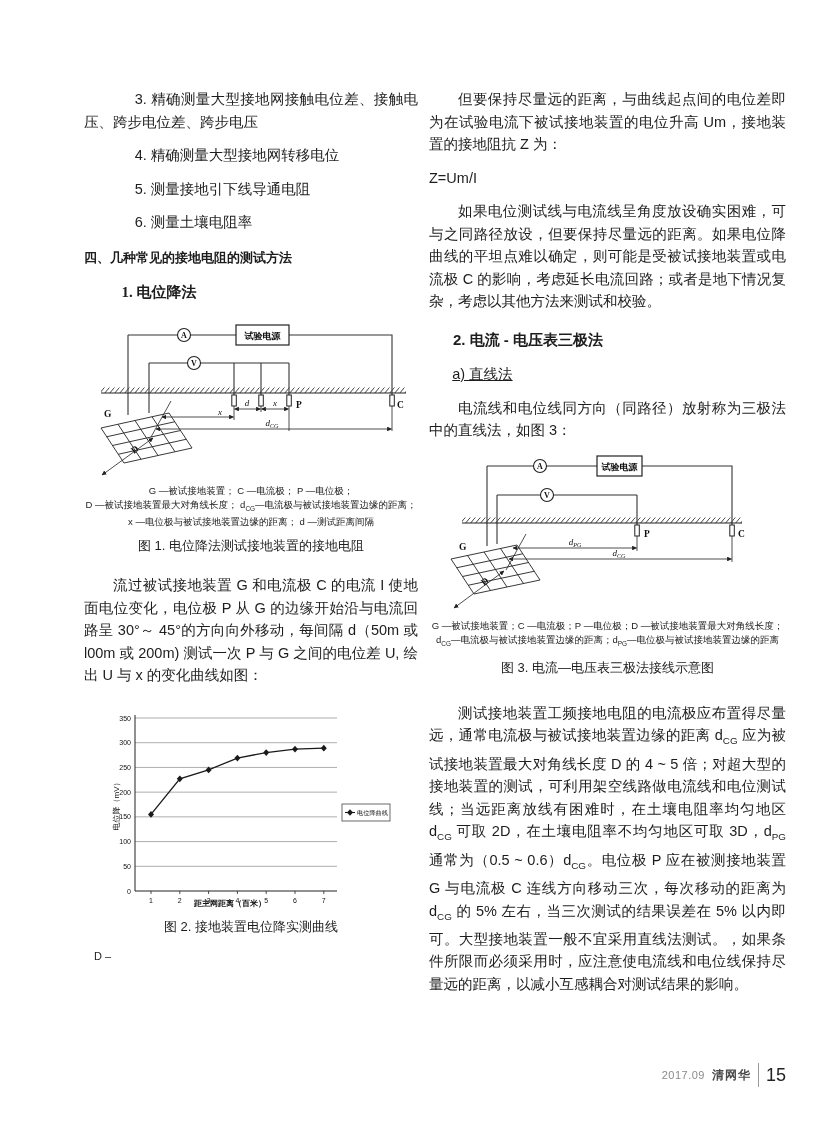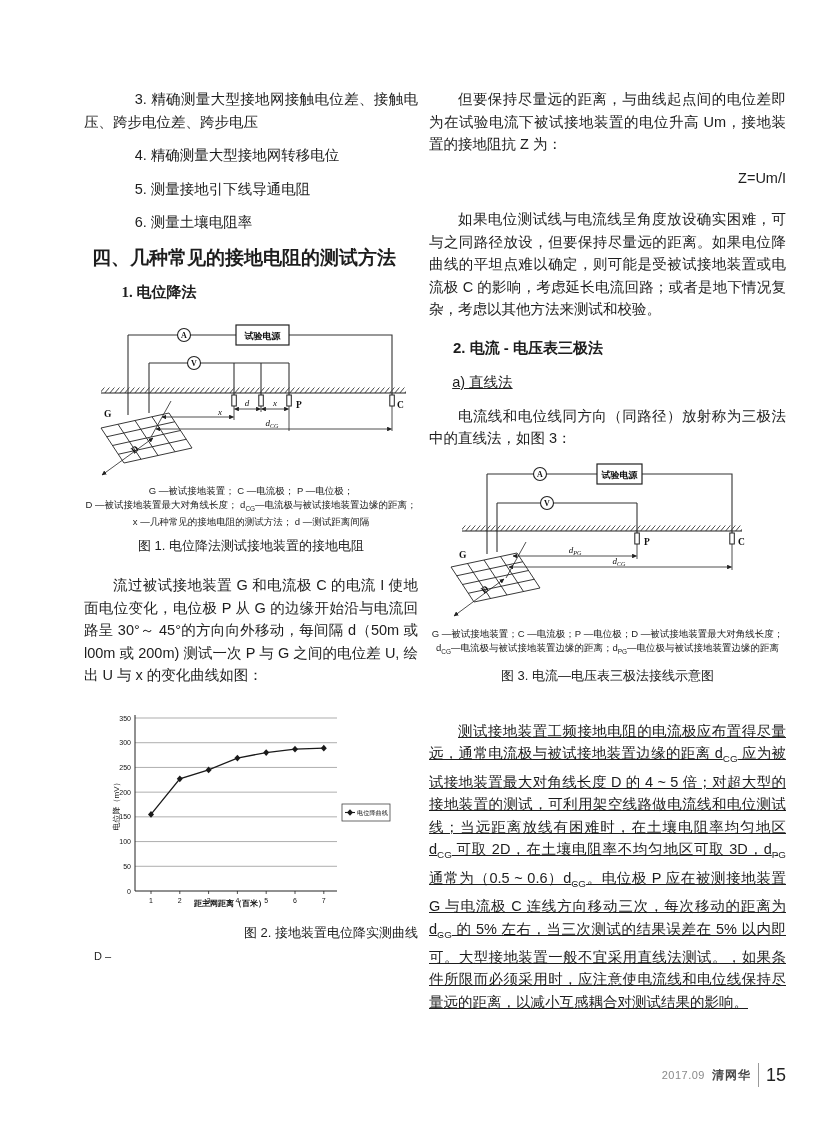--- a/index.html
+++ b/index.html
@@ -8,34 +8,34 @@
     width:827px; height:1123px; position:relative;
     font-family:"Liberation Sans","DejaVu Sans",sans-serif;
     color:#1d1d1d;
   }
   .page { position:absolute; inset:0; background:#fff; overflow:hidden; }
   .col { position:absolute; top:88px; font-size:14.5px; line-height:22.5px; text-align:justify; }
   .col-left  { left:84px;  width:334px; }
   .col-right { left:429px; width:357px; }
   p.body   { text-indent:2em; margin-bottom:11px; }
   p.p-item { text-indent:3.5em; margin-bottom:11px; }
-  .h-section { font-weight:bold; font-size:19px; margin:13px 8px 12px; text-indent:0; }
+  .h-section { font-weight:bold; font-size:13px; margin:13px 0 12px; text-indent:0; }
   .h-sub     { font-weight:bold; font-size:15px; text-indent:2.5em; margin-bottom:12px;font-family:Liberation Serif, serif; }
   .h-sub2    { font-weight:bold; font-size:15px; text-indent:1.6em; margin:16px 0 12px; }
   .item-a    { text-indent:1.6em; margin-bottom:11px;text-decoration:underline; }
-  .formula   { text-align:right; text-indent:0; margin-bottom:19px; }
+  .formula   { text-align:left; text-indent:0; margin-bottom:11px; }
   sub { font-size:0.68em; }
   .fig-wrap { margin:10px 0 0 0; }
   .fig3-wrap { margin-top:8px; }
   .fig-caption { font-size:9.5px; line-height:13.5px; text-align:center; text-indent:0; color:#222; }
   .fig-title { font-size:13px; line-height:20px; text-align:center; text-indent:0; margin:8px 0 14px; }
   .para-method { margin-top:18px; margin-bottom:8px; }
-  .para-current { margin-top:34px;text-decoration:underline; }
+  .para-current { margin-top:24px; }
   .chart-wrap { margin-top:22px; }
-  .fig2-title { margin-top:8px;text-align:right; }
+  .fig2-title { margin-top:2px; }
   
   svg text { fill:#111; }
   .meter-letter { font:bold 8px "Liberation Serif",serif; text-anchor:middle; }
   .source-label { font:bold 9px "Liberation Sans",sans-serif; text-anchor:middle; }
   .elect-lbl { font:bold 9.5px "Liberation Serif",serif; }
   .dim-lbl { font:italic 9px "Liberation Serif",serif; }
   
   .stray-label { position:absolute; left:94px; top:950px; font-size:11px; color:#222; }
   
   .footer { position:absolute; top:1063px; right:41px; display:flex; align-items:center; gap:7px; }
@@ -129,21 +129,21 @@
           <text x="313" y="92" class="elect-lbl">C</text>
           <text x="163" y="90" class="dim-lbl" text-anchor="middle">d</text>
           <text x="191" y="90" class="dim-lbl" text-anchor="middle">x</text>
           <text x="136" y="99" class="dim-lbl" text-anchor="middle">x</text>
           <text x="188" y="110" class="dim-lbl" text-anchor="middle"><tspan>d</tspan><tspan font-size="6" dy="2">CG</tspan></text>
           <text x="50" y="138" class="elect-lbl" transform="rotate(-38 50 138)">D</text>
         </g>
       </svg>
       <p class="fig-caption">G —被试接地装置；    C —电流极；    P —电位极；</p>
       <p class="fig-caption">D —被试接地装置最大对角线长度；  d<sub>CG</sub>—电流极与被试接地装置边缘的距离；</p>
-      <p class="fig-caption">x —几种常见的接地电阻的测试方法；  d —测试距离间隔</p>
+      <p class="fig-caption">x —电位极与被试接地装置边缘的距离；  d —测试距离间隔</p>
       <p class="fig-title">图 1. 电位降法测试接地装置的接地电阻</p>
     </div>
 
     <p class="body para-method">流过被试接地装置 G 和电流极 C 的电流 I 使地面电位变化，电位极 P 从 G 的边缘开始沿与电流回路呈 30°～ 45°的方向向外移动，每间隔 d（50m 或 l00m 或 200m) 测试一次 P 与 G 之间的电位差 U, 绘出 U 与 x 的变化曲线如图：</p>
 
     <div class="chart-wrap">
       <svg id="chart-svg" width="322" height="200" viewBox="0 0 322 200">
           <text x="47" y="184.5" text-anchor="end" font-size="7">0</text>
           <line x1="51" y1="157.28571428571428" x2="253" y2="157.28571428571428" stroke="#777" stroke-width="0.6"></line>
           <text x="47" y="159.78571428571428" text-anchor="end" font-size="7">50</text>

